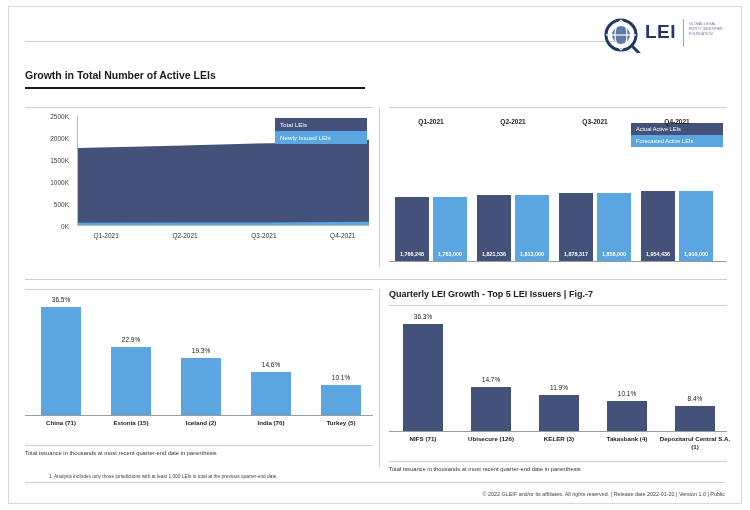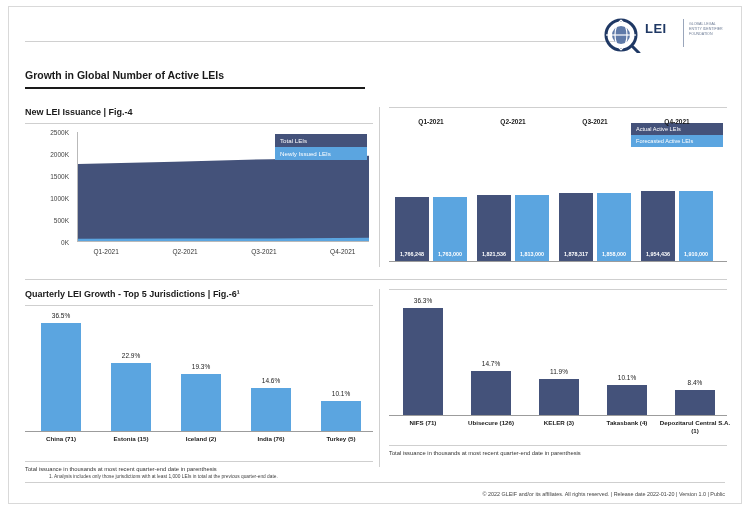--- a/index.html
+++ b/index.html
@@ -25,21 +25,21 @@
     font-size:11.5px; font-weight:bold; color:#1f3864; white-space:nowrap;
   }
   .header-title .sep { color:#1f3864; font-weight:bold; }
   .header-title .page-num { color:#666; font-weight:normal; font-size:10px; }
   .header-rule {
     position:absolute; left:16px; top:34px; width:600px; height:1px; background:#d0d0d0;
   }
   .logo { position:absolute; right:18px; top:10px; width:120px; height:36px; }
   .logo-mark { position:absolute; left:0; top:0; }
   .logo-text {
-    position:absolute; left:42px; top:4px; font-size:13px; font-weight:bold;
+    position:absolute; left:42px; top:4px; font-size:19px; font-weight:bold;
     color:#1f3864; letter-spacing:0.5px;
   }
   .logo-bar { position:absolute; left:80px; top:2px; width:1px; height:28px; background:#9aa6bb; }
   .logo-sub {
     position:absolute; left:86px; top:5px; font-size:3.6px; line-height:5px;
     color:#6b7a94; width:34px;
   }
   
   .section-title {
     position:absolute; left:16px; top:62px;
@@ -137,29 +137,28 @@
         <path d="M18 3 C10 10 10 26 18 33" fill="none" stroke="#ffffff" stroke-width="1.2"></path>
         <path d="M18 3 C26 10 26 26 18 33" fill="none" stroke="#ffffff" stroke-width="1.2"></path>
         <path d="M30 30 L36 36" stroke="#1f3864" stroke-width="3" stroke-linecap="round"></path>
       </svg>
       <div class="logo-text">LEI</div>
       <div class="logo-bar"></div>
       <div class="logo-sub">GLOBAL LEGAL ENTITY IDENTIFIER FOUNDATION</div>
     </div>
   </div>
 
-  <div class="section-title">Growth in Global Number of Active LEIs</div>
+  <div class="section-title">Growth in Total Number of Active LEIs</div>
   <div class="section-rule"></div>
 
   <div class="divider-v" style="left:370px; top:100px; height:160px;"></div>
   <div class="divider-h" style="left:16px; top:272px; width:702px;"></div>
   <div class="divider-v" style="left:370px; top:282px; height:178px;"></div>
 
   <div class="panel" id="chart-issuance">
-    <div class="panel-title">New LEI Issuance | Fig.-4</div>
     <div class="panel-rule"></div>
 
     <div class="area-wrap">
 
       <div style="position:absolute;left:0;top:0;width:48px;height:116px;">
         <div class="yaxis-label" style="top:6px; right:0;">2500K</div>
         <div class="yaxis-label" style="top:28px; right:0;">2000K</div>
         <div class="yaxis-label" style="top:50px; right:0;">1500K</div>
         <div class="yaxis-label" style="top:72px; right:0;">1000K</div>
         <div class="yaxis-label" style="top:94px; right:0;">500K</div>
@@ -236,21 +235,20 @@
         </div>
         <div class="fc-bar" style="left:40px; width:34px; height:70px; background:#5ba5e0;">
           <span class="val">1,910,000</span>
         </div>
       </div>
 
     </div>
   </div>
 
   <div class="panel" id="chart-jurisdictions">
-    <div class="panel-title">Quarterly LEI Growth - Top 5 Jurisdictions | Fig.-6¹</div>
     <div class="panel-rule"></div>
 
     <div class="col-plot">
       <div class="col" style="left:16px; width:40px; height:108px;">
         <span class="vlabel">36.5%</span>
       </div>
       <div class="col" style="left:86px; width:40px; height:68px;">
         <span class="vlabel">22.9%</span>
       </div>
       <div class="col" style="left:156px; width:40px; height:57px;">
@@ -270,20 +268,21 @@
       <span style="left:176px;">Iceland (2)</span>
       <span style="left:246px;">India (76)</span>
       <span style="left:316px;">Turkey (5)</span>
     </div>
 
     <div class="panel-rule" style="margin-top:2px;"></div>
     <div class="footnote">Total issuance in thousands at most recent quarter-end date in parenthesis</div>
   </div>
 
   <div class="panel" id="chart-issuers">
+    <div class="panel-title">Quarterly LEI Growth - Top 5 LEI Issuers | Fig.-7</div>
     <div class="panel-rule"></div>
 
     <div class="col-plot">
       <div class="col dark" style="left:14px; width:40px; height:107px;">
         <span class="vlabel">36.3%</span>
       </div>
       <div class="col dark" style="left:82px; width:40px; height:44px;">
         <span class="vlabel">14.7%</span>
       </div>
       <div class="col dark" style="left:150px; width:40px; height:36px;">

